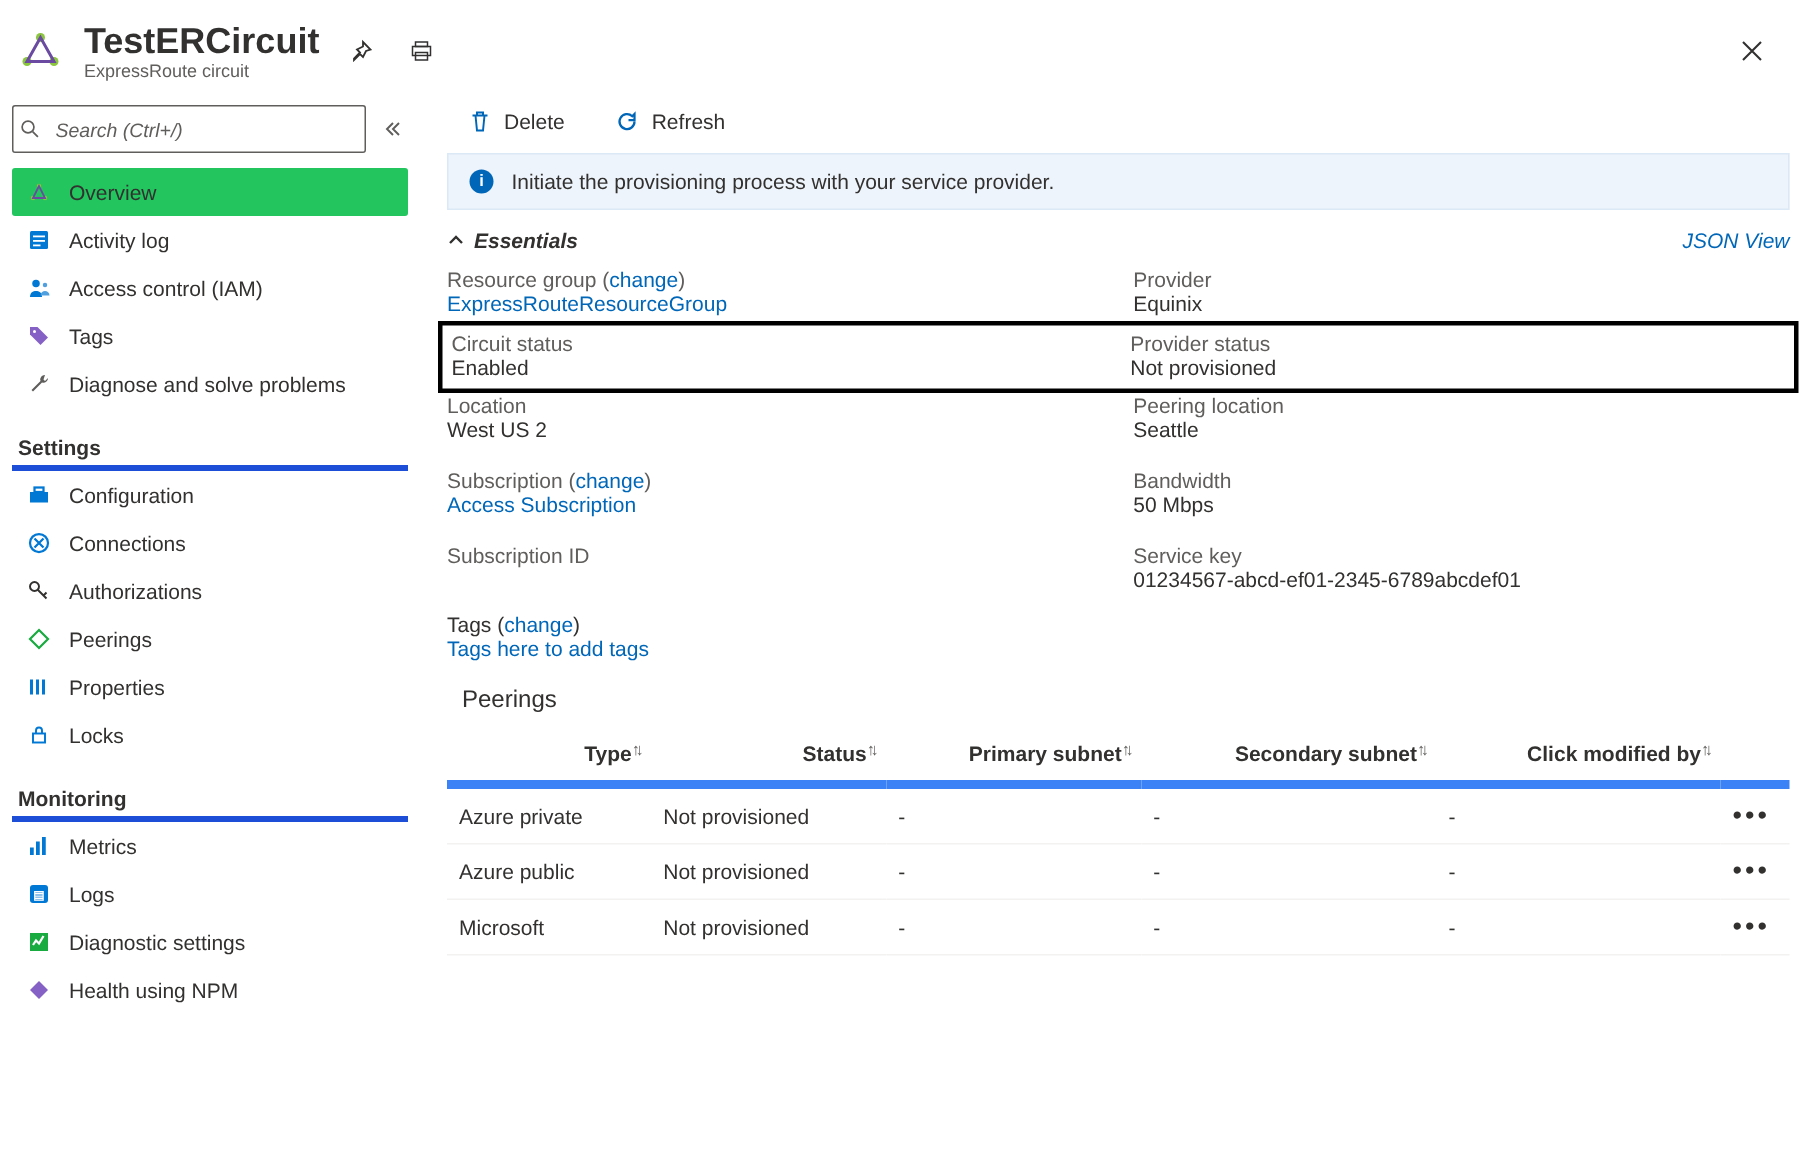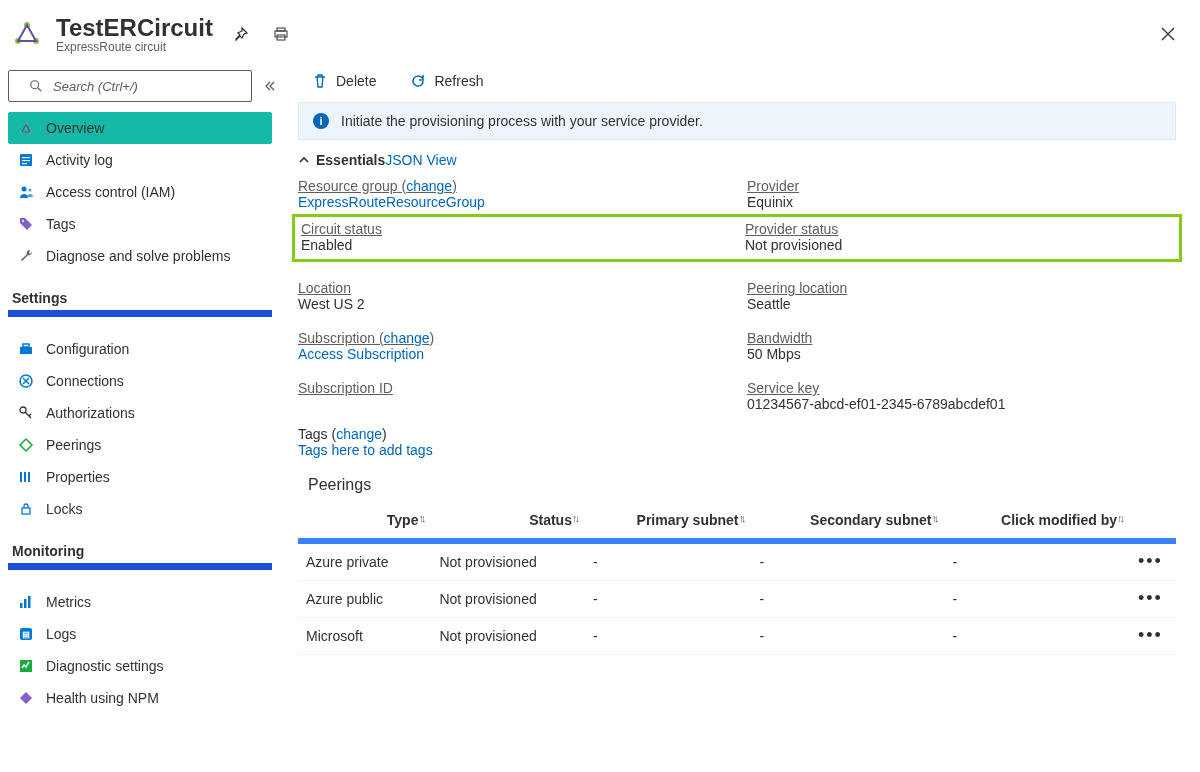--- a/index.html
+++ b/index.html
@@ -8,42 +8,42 @@
   .logo{width:34px;height:34px;margin:0 12px 0 4px;display:flex;align-items:center;justify-content:center;}
   .title-block{display:flex;flex-direction:column;}
   .title{font-size:24px;font-weight:600;}
   .subtitle{font-size:12px;color:#605e5c;margin-top:-2px;}
   .header-icons{margin-left:16px;display:flex;gap:16px;align-items:center;}
   .ic-btn{background:none;border:none;cursor:pointer;color:#323130;padding:4px;}
   .close-btn{margin-left:auto;}
   .body{display:flex;height:calc(772px - 60px);}
   .sidebar{width:280px;flex:0 0 280px;padding:10px 8px 0 8px;box-sizing:border-box;}
   .search-row{display:flex;align-items:center;gap:8px;margin-bottom:10px;}
-  .search-box{flex:1;display:flex;align-items:center;border:1px solid #605e5c;border-radius:2px;height:30px;padding:0 20px;gap:8px;color:#605e5c;}
+  .search-box{flex:1;display:flex;align-items:center;border:1px solid #605e5c;border-radius:2px;height:30px;padding:0 4px;gap:8px;color:#605e5c;}
   .search-input{border:none;outline:none;flex:1;font-size:13px;color:#323130;background:transparent;}
   .search-input::placeholder{color:#605e5c;font-style:italic;}
   .collapse-btn{color:#605e5c;}
   .nav{list-style:none;margin:0;padding:0;}
-  .nav-section{font-size:14px;font-weight:600;color:#323130;padding:10px 4px 4px 4px;border-bottom:7px solid #1d4ed8;margin-bottom:16px;margin-top:8px;}
+  .nav-section{font-size:14px;font-weight:600;color:#323130;padding:10px 4px 4px 4px;border-bottom:4px solid #1d4ed8;margin-bottom:0;margin-top:8px;}
   .nav-item{display:flex;align-items:center;gap:12px;padding:8px 10px;cursor:pointer;border-radius:2px;font-size:14px;}
-  .nav-item.selected{background:#14b8a6;}
+  .nav-item.selected{background:#22c55e;}
   .nav-ic{width:16px;height:16px;display:flex;align-items:center;justify-content:center;flex:0 0 16px;}
-  .main{flex:1;padding:8px 24px 0 18px;box-sizing:border-box;overflow:auto;}
+  .main{flex:1;padding:8px 7px 0 18px;box-sizing:border-box;overflow:auto;}
   .cmd-bar{display:flex;align-items:center;gap:22px;padding:4px 0 12px 8px;}
   .cmd{display:flex;align-items:center;gap:8px;color:#323130;cursor:pointer;background:none;border:none;font-size:14px;}
   .cmd .ci{color:#0067b8;display:flex;}
   .infobar{background:#eef4fb;border:1px solid #dbe8f6;padding:10px 14px;display:flex;align-items:center;gap:12px;margin-bottom:12px;}
   .info-ic{width:16px;height:16px;border-radius:50%;background:#0067b8;color:#fff;display:flex;align-items:center;justify-content:center;font-size:11px;font-weight:bold;}
-  .ess-row{display:flex;align-items:center;margin:4px 0 10px 0;}
+  .ess-row{display:flex;align-items:center;justify-content:space-between;margin:4px 0 10px 0;font-style:italic;}
   .ess-toggle{display:flex;align-items:center;gap:6px;font-weight:600;cursor:pointer;}
   .ess-grid{display:grid;grid-template-columns:1fr 1fr;column-gap:20px;row-gap:18px;margin-bottom:8px;}
   .ess-cell{font-size:14px;}
-  .ess-label{color:#605e5c;text-decoration:underline;}
+  .ess-label{color:#605e5c;}
   .ess-value{color:#323130;}
-  .status-box{border:3px solid #84cc16;padding:4px 6px 6px 6px;margin:-4px -6px 18px -6px;display:grid;grid-template-columns:1fr 1fr;column-gap:16px;}
+  .status-box{border:3px solid #000000;padding:4px 6px 6px 6px;margin:-4px -6px 0 -6px;display:grid;grid-template-columns:1fr 1fr;column-gap:16px;}
   .tags-row{margin:14px 0 18px 0;}
   .peer-head{font-size:16px;margin:8px 0 8px 10px;}
   table{width:100%;border-collapse:collapse;}
   th{font-weight:600;text-align:right;padding:10px 8px;border-bottom:6px solid #3b82f6;color:#323130;}
   td{padding:10px 8px;border-bottom:1px solid #f3f2f1;}
   .sort-ic{font-size:11px;color:#605e5c;float:right;letter-spacing:-3px;}
   .ellipsis{color:#323130;font-size:18px;letter-spacing:2px;line-height:0;cursor:pointer;}
   svg{display:block;}
 </style>
 </head>

